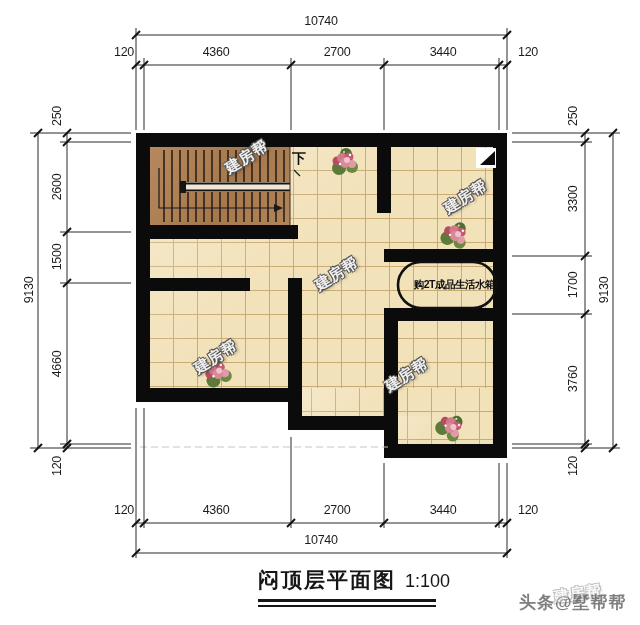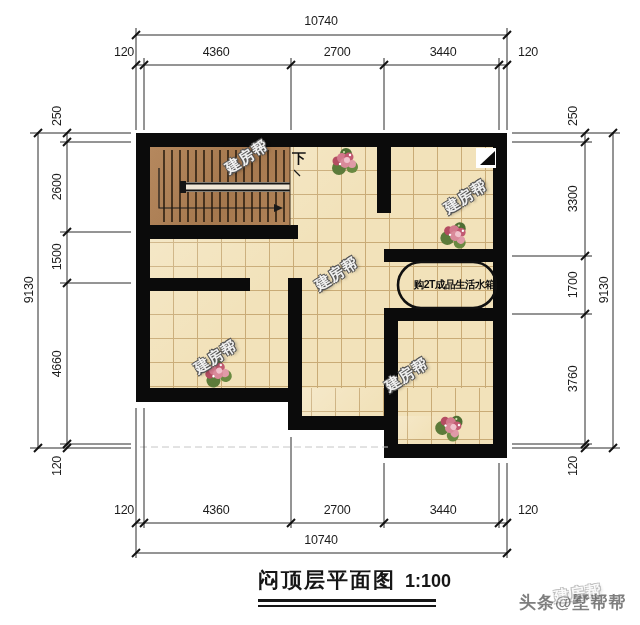--- a/index.html
+++ b/index.html
@@ -38,21 +38,21 @@
   }
   .tank-label{
     position:absolute;z-index:3;width:96px;text-align:right;
     font-size:10.5px;font-weight:bold;color:#101010;letter-spacing:-0.5px;
     transform:translate(-50%,-50%);
   }
   .title-block{
     position:absolute;z-index:3;left:258px;top:566px;color:#161616;
     font-weight:bold;font-size:21px;letter-spacing:2px;white-space:nowrap;
   }
-  .title-scale{font-size:18px;letter-spacing:0;margin-left:9px;font-weight:bold;margin-top:40px;}
+  .title-scale{font-size:18px;letter-spacing:0;margin-left:9px;font-weight:normal;margin-top:40px;}
   .title-underline-1{position:absolute;z-index:3;left:258px;top:599px;width:178px;height:3px;background:#161616;}
   .title-underline-2{position:absolute;z-index:3;left:258px;top:605px;width:178px;height:1.5px;background:#161616;}
   .brand{
     position:absolute;z-index:3;left:519px;top:591px;
     font-size:17px;font-weight:bold;color:#7f7f7f;letter-spacing:1px;white-space:nowrap;
   }
 </style>
 </head>
 <body>
 

